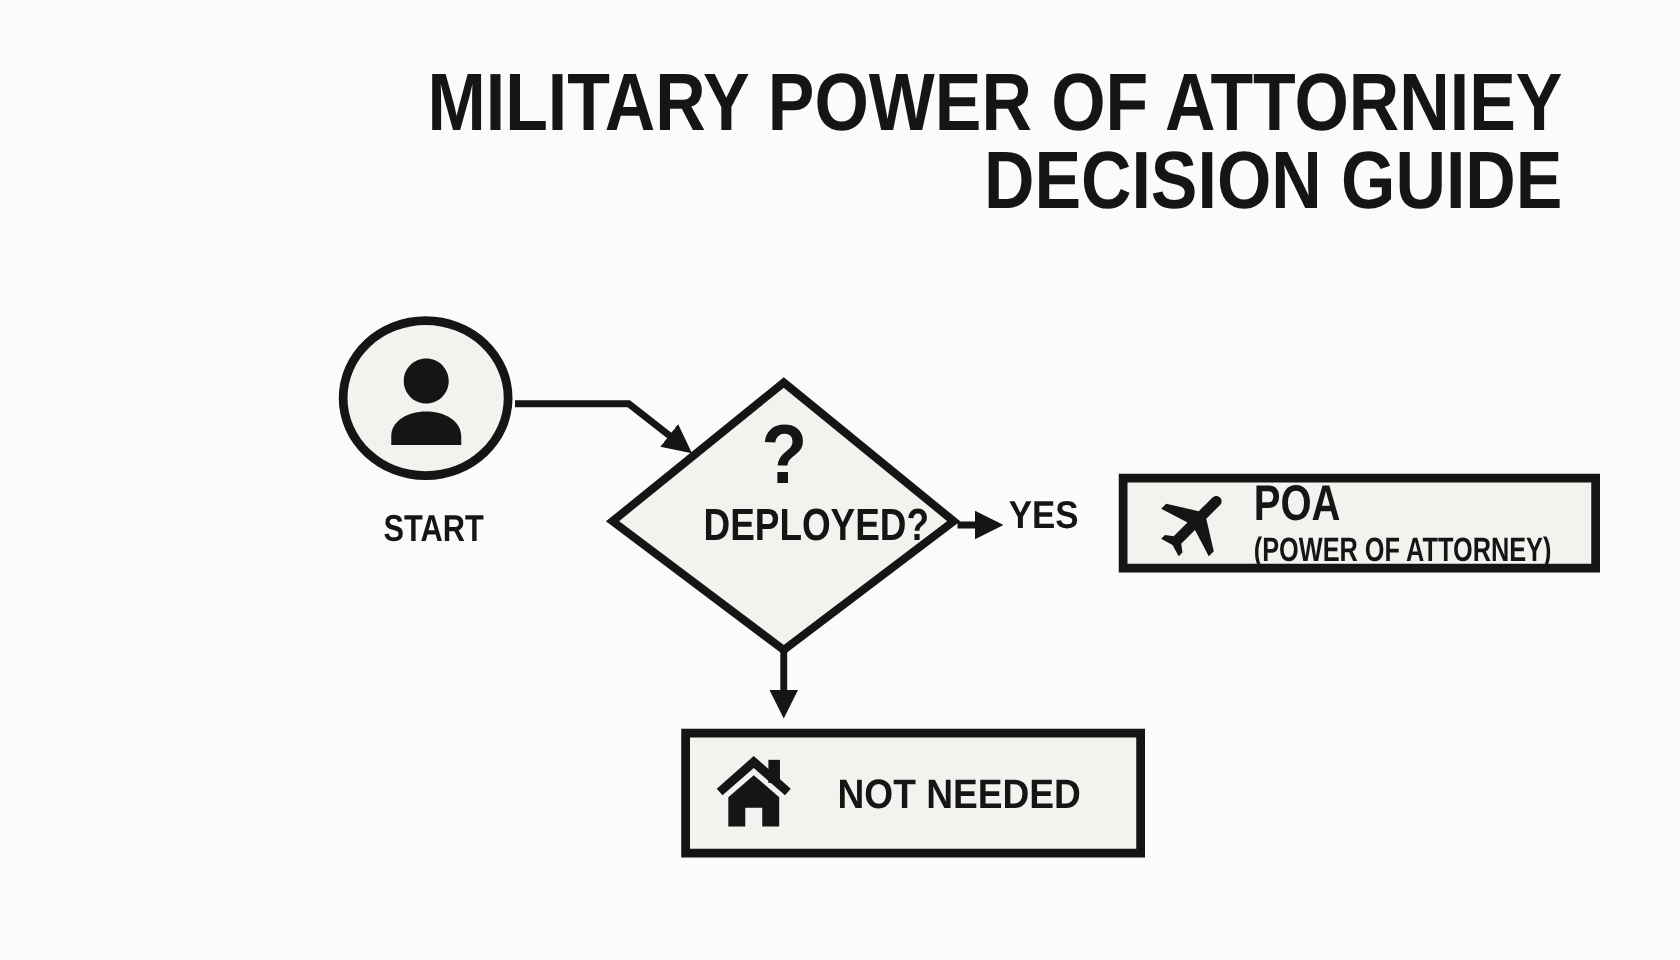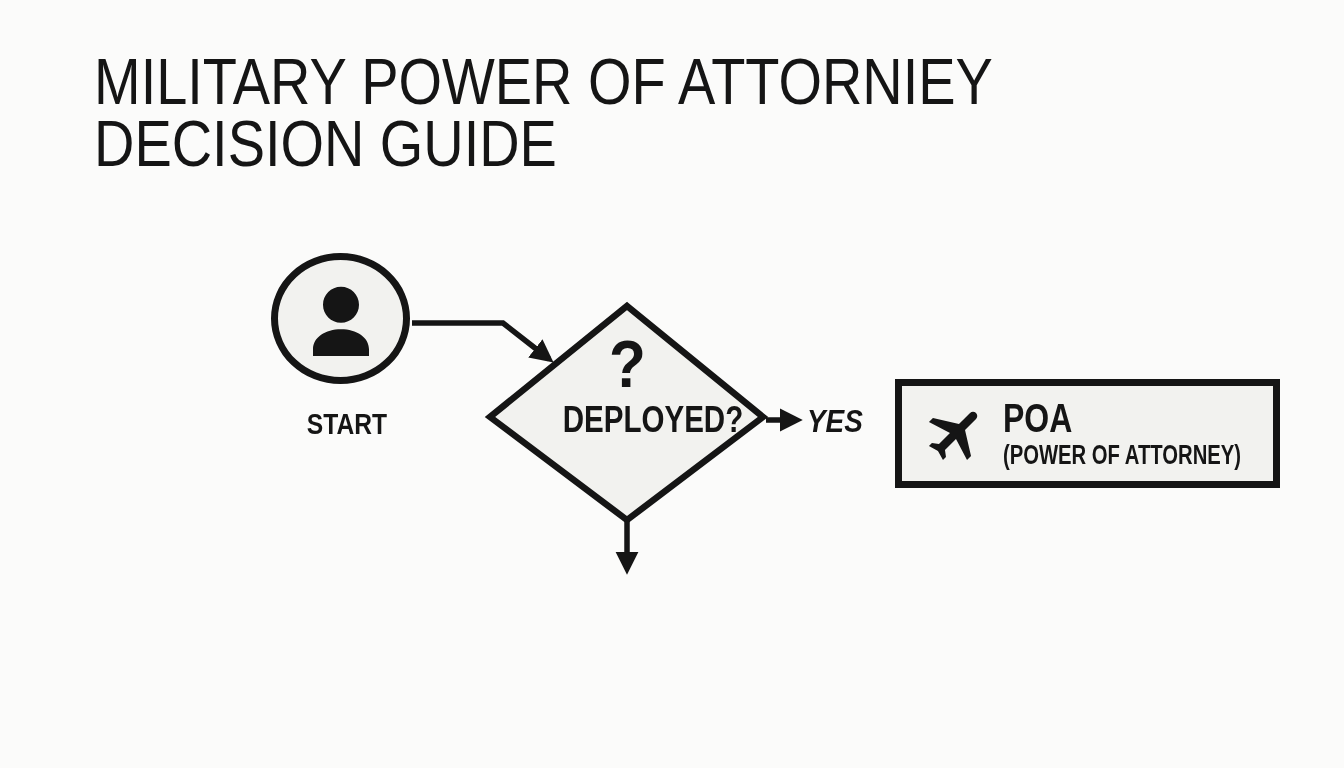--- a/index.html
+++ b/index.html
@@ -16,38 +16,38 @@
   
   .flow-svg{position:absolute;left:0;top:0;width:1344px;height:768px;}
   .flow-svg .edge{stroke:var(--line);stroke-width:5.5;fill:none;stroke-linejoin:miter;}
   .flow-svg .diamond{fill:var(--fill);stroke:var(--line);stroke-width:6.5;stroke-linejoin:miter;}
   .flow-svg marker path{fill:var(--line);}
 
   
   .cond{display:inline-block;transform:scaleX(0.82);transform-origin:50% 50%;white-space:nowrap;}
   .cond-l{display:inline-block;transform-origin:0 50%;white-space:nowrap;}
 
-  .title{position:absolute;left:0;right:0;top:51px;text-align:left;font-weight:400;
+  .title{position:absolute;left:0;right:0;top:51px;text-align:right;font-weight:700;
          font-size:65px;line-height:62px;letter-spacing:0px;}
   .title .tline{display:block;transform:scaleX(0.86);transform-origin:50% 50%;white-space:nowrap;}
 
   .start-node{position:absolute;left:271px;top:253px;width:139px;height:131px;border:7px solid var(--line);
               border-radius:50%;background:var(--fill);display:flex;align-items:center;justify-content:center;}
   .start-node svg{width:96px;height:96px;margin-top:6px;}
 
   .label{position:absolute;font-weight:700;}
   .start-label{left:262px;top:407px;width:170px;text-align:center;font-size:30px;line-height:34px;}
   .q-mark{left:562px;top:330px;width:130px;text-align:center;font-size:67px;line-height:67px;}
   .q-mark .cond{transform:scaleX(0.9);}
   .decision-label{left:522px;top:402px;width:262px;text-align:center;font-size:36px;line-height:36px;}
-  .yes-label{left:807px;top:406px;font-size:31px;line-height:31px;font-style:italic;}
+  .yes-label{left:807px;top:396px;font-size:31px;line-height:31px;}
   .yes-label .cond-l{transform:scaleX(0.9);}
 
   .result-box{position:absolute;border:7px solid var(--line);background:var(--fill);display:flex;align-items:center;}
-  .poa-box{left:895px;top:379px;width:385px;height:109px;padding-left:21px;}
+  .poa-box{left:895px;top:379px;width:385px;height:79px;padding-left:21px;}
   .poa-box .plane{width:68px;height:68px;flex:0 0 auto;}
   .poa-text{margin-left:12px;display:flex;flex-direction:column;justify-content:center;}
   .poa-title{font-weight:700;font-size:40px;line-height:42px;transform:scaleX(0.8);}
   .poa-sub{font-weight:700;font-size:27px;line-height:29px;margin-top:2px;transform:scaleX(0.75);}
 
   .nn-box{left:545px;top:583px;width:371px;height:103px;padding-left:14px;}
   .nn-box .house{width:74px;height:74px;flex:0 0 auto;}
   .nn-label{font-weight:700;font-size:33px;line-height:33px;margin-left:30px;transform:scaleX(0.9);}
 
   .icon path{fill:var(--line);}
@@ -97,14 +97,22 @@
   <div class="result-box poa-box">
     <svg class="icon plane" viewBox="0 0 24 24">
       <path transform="rotate(45 12 12)" d="M21 16v-2l-8-5V3.5C13 2.67 12.33 2 11.5 2S10 2.67 10 3.5V9l-8 5v2l8-2.5V19l-2 1.5V22l3.5-1 3.5 1v-1.5L13 19v-5.5L21 16z"></path>
     </svg>
     <div class="poa-text">
       <span class="poa-title cond-l">POA</span>
       <span class="poa-sub cond-l">(POWER OF ATTORNEY)</span>
     </div>
   </div>
 
+  <div class="result-box nn-box">
+    <svg class="icon house" viewBox="0 0 24 24">
+      <rect x="15.8" y="3.2" width="3" height="6" fill="#151515"></rect>
+      <path d="M12 2.2 2.4 10.7l1.5 1.7L12 5.3l8.1 7.1 1.5-1.7L12 2.2z"></path>
+      <path d="M5.4 12.9 12 7.2l6.6 5.7v7.6h-4.4v-4.9H9.8v4.9H5.4v-7.6z"></path>
+    </svg>
+    <span class="nn-label cond-l">NOT NEEDED</span>
+  </div>
 
 </div>
 
 </body></html>

